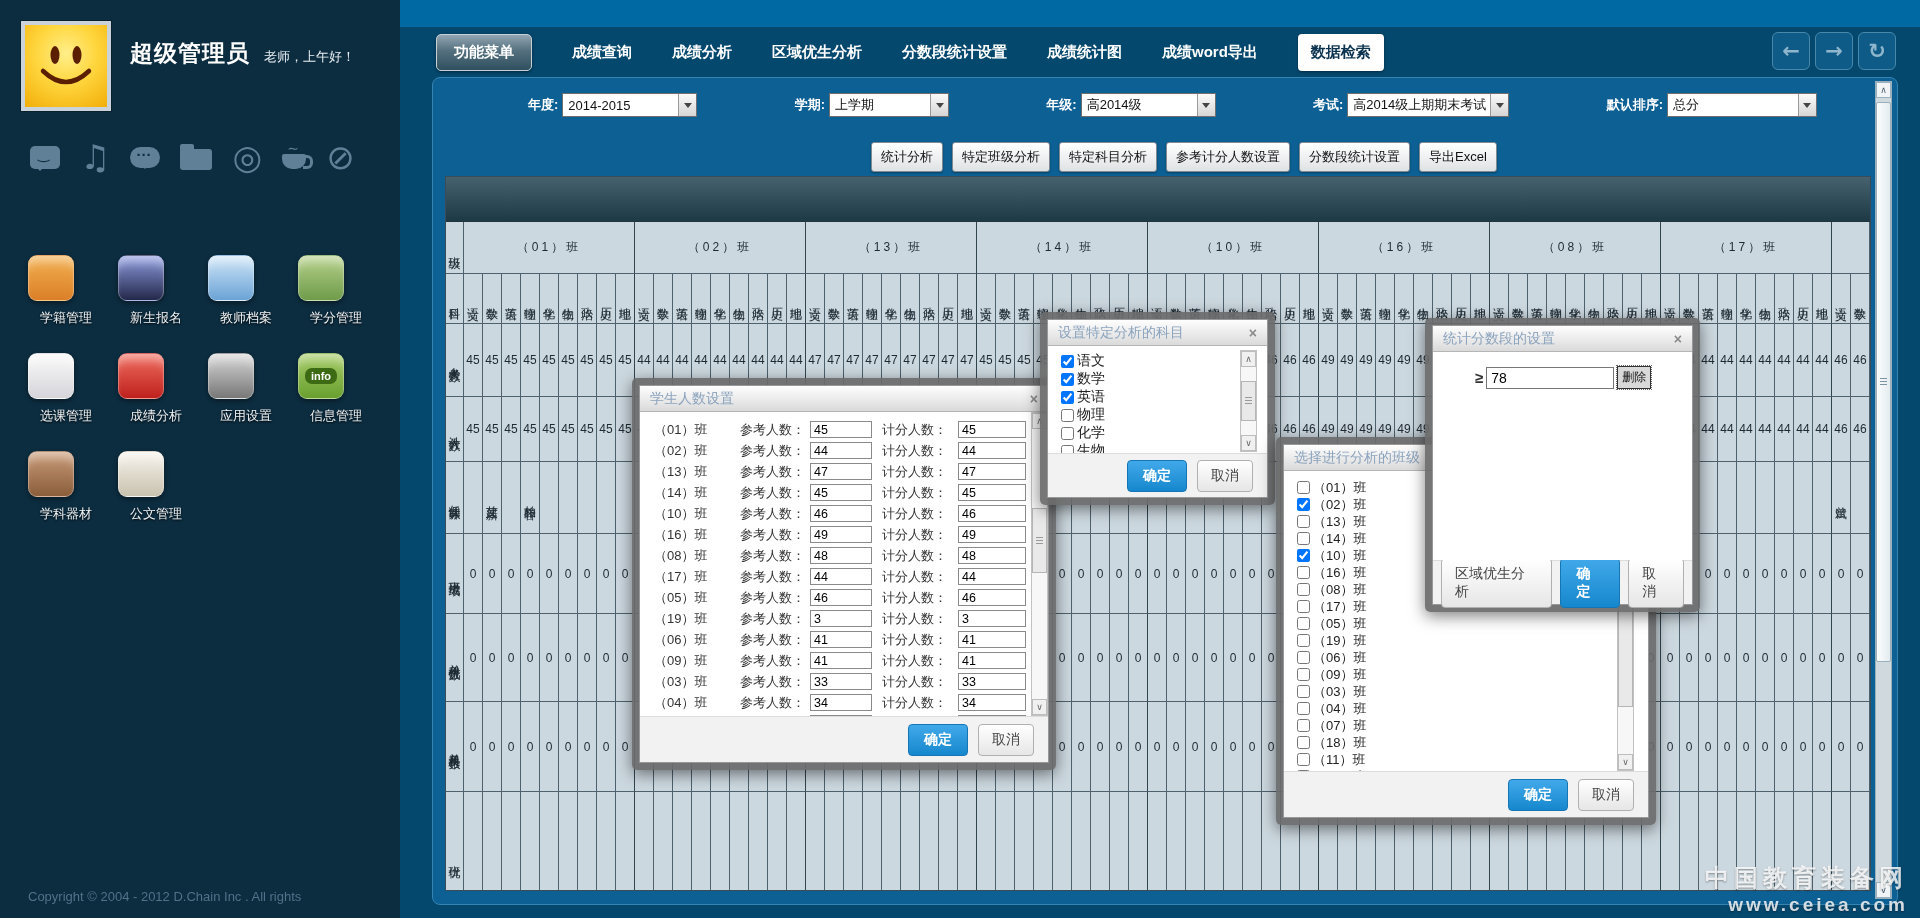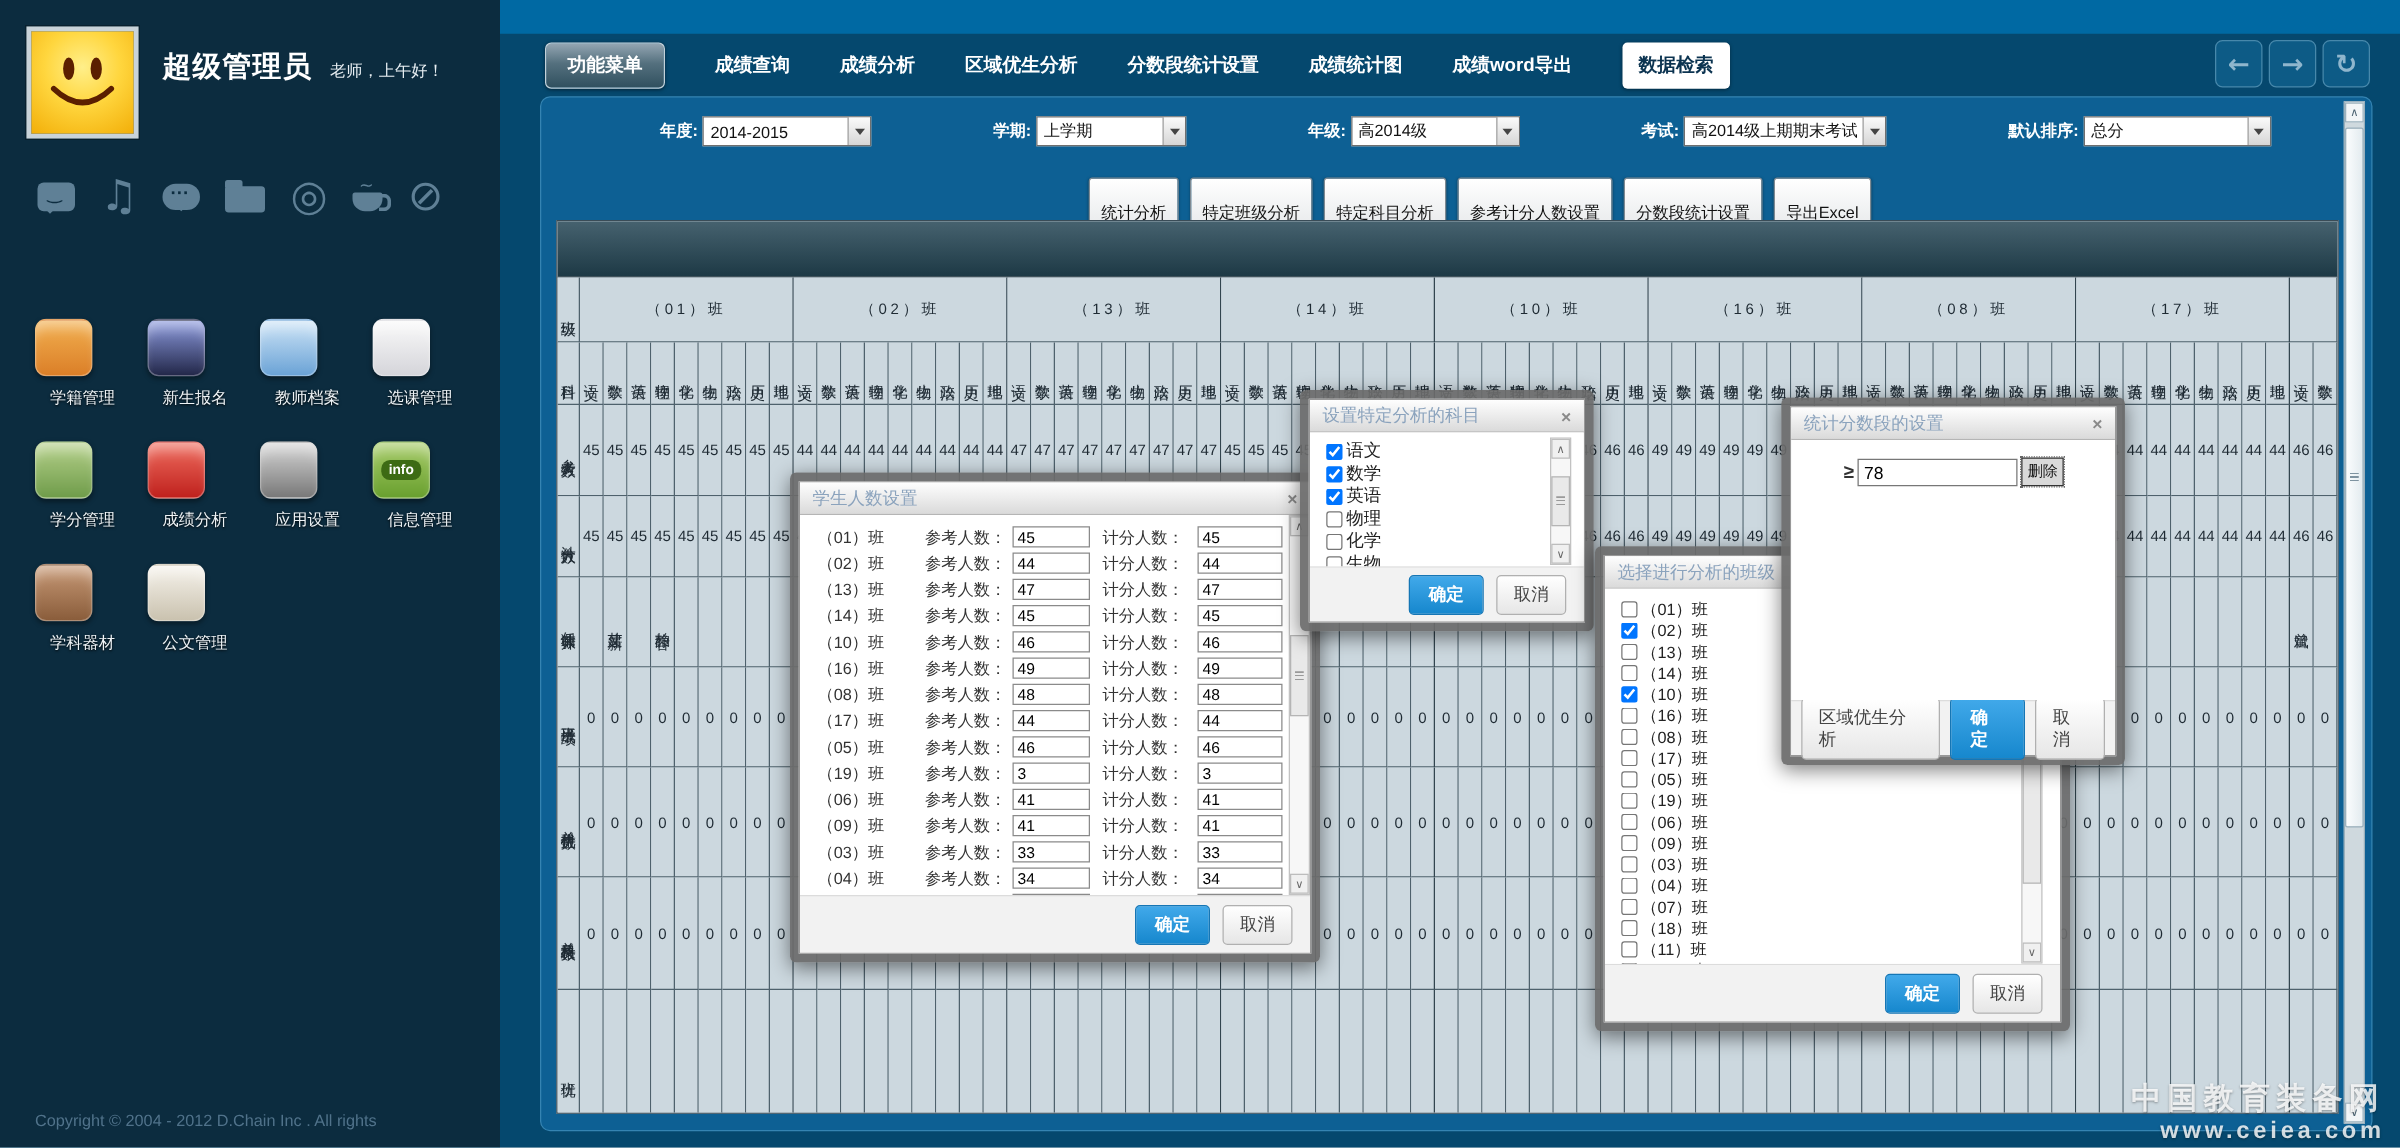--- a/index.html
+++ b/index.html
@@ -49,21 +49,21 @@
   
   #panel { position:absolute; left:432px; top:77px; width:1466px; height:828px; background:#0d6094; border:1px solid #3584b2; border-radius:8px; }
   #filter-bar { position:absolute; left:0; top:12px; width:100%; height:30px; display:flex; align-items:center; justify-content:space-between; padding:0 80px 0 95px; }
   .f-group { display:flex; align-items:center; gap:4px; }
   .f-label { color:#fff; font-size:13px; font-weight:bold; white-space:nowrap; }
   .sel { background:#fff; border:1px solid #6f6f6f; height:24px; display:flex; align-items:center; cursor:pointer; }
   .sel-val { flex:1; padding:0 5px; font-size:13px; color:#111; white-space:nowrap; overflow:hidden; }
   .sel-btn { width:18px; height:100%; border-left:1px solid #9a9a9a; background:linear-gradient(#fafafa,#d6d6d6); display:flex; align-items:center; justify-content:center; }
   .tri { width:0; height:0; border:4px solid transparent; border-top:5px solid #444; margin-top:4px; }
   #action-bar { position:absolute; left:438px; top:64px; display:flex; gap:9px; }
-  .act-btn { background:linear-gradient(#ffffff,#dfe2e4); border:1px solid #7f8a92; border-radius:3px; color:#111; font-size:13px; padding:18px 9px; white-space:nowrap; cursor:pointer; box-shadow:0 1px 2px rgba(0,0,0,.35); }
+  .act-btn { background:linear-gradient(#ffffff,#dfe2e4); border:1px solid #7f8a92; border-radius:3px; color:#111; font-size:13px; padding:5px 9px; white-space:nowrap; cursor:pointer; box-shadow:0 1px 2px rgba(0,0,0,.35); }
 
   
   #score-table { position:absolute; left:12px; top:98px; width:1426px; height:715px; overflow:hidden; background:#ccd8df; border:1px solid #3a4c57; }
   .t-band { height:45px; background:linear-gradient(#46626f,#1d3945); border-bottom:1px solid #22343e; }
   .t-row { display:flex; }
   .t-cell { flex:none; border-right:1px solid #4e616c; border-bottom:1px solid #4e616c; display:flex; align-items:center; justify-content:center; overflow:hidden; background:#ccd8df; }
   .cend { border-right:1.6px solid #32454f; }
   .lab { background:#ccd8df; }
   .htext { font-size:12px; color:#1e2a33; }
   .vtext { writing-mode:vertical-rl; text-orientation:upright; font-size:12px; color:#1e2a33; letter-spacing:1px; line-height:1; }
@@ -156,26 +156,26 @@
       </div>
       <div class="app-tile">
         <div class="app-icon" style="background: linear-gradient(rgb(141, 155, 223), rgb(35, 40, 74));"></div>
         <div class="app-label">新生报名</div>
       </div>
       <div class="app-tile">
         <div class="app-icon" style="background: linear-gradient(rgb(207, 229, 247), rgb(107, 163, 214));"></div>
         <div class="app-label">教师档案</div>
       </div>
       <div class="app-tile">
+        <div class="app-icon" style="background: linear-gradient(rgb(181, 208, 138), rgb(111, 156, 74));"></div>
+        <div class="app-label">学分管理</div>
+      </div>
+      <div class="app-tile">
         <div class="app-icon" style="background: linear-gradient(rgb(250, 250, 250), rgb(213, 213, 218));"></div>
         <div class="app-label">选课管理</div>
-      </div>
-      <div class="app-tile">
-        <div class="app-icon" style="background: linear-gradient(rgb(181, 208, 138), rgb(111, 156, 74));"></div>
-        <div class="app-label">学分管理</div>
       </div>
       <div class="app-tile">
         <div class="app-icon" style="background: linear-gradient(rgb(239, 109, 95), rgb(191, 33, 29));"></div>
         <div class="app-label">成绩分析</div>
       </div>
       <div class="app-tile">
         <div class="app-icon" style="background: linear-gradient(rgb(214, 214, 214), rgb(120, 120, 120));"></div>
         <div class="app-label">应用设置</div>
       </div>
       <div class="app-tile">

